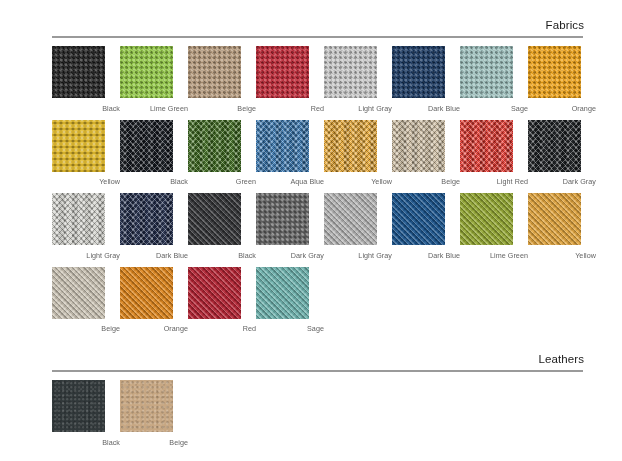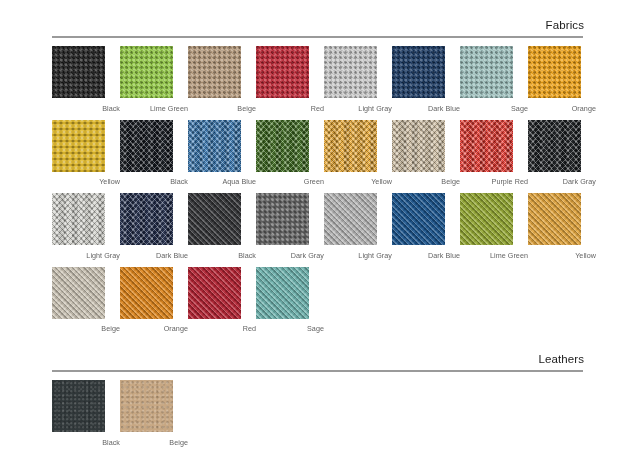--- a/index.html
+++ b/index.html
@@ -199,48 +199,48 @@
           </div>
           <div class="swatch-label">Yellow</div>
         </div>
         <div class="swatch-cell">
           <div class="swatch" style="background-color: rgb(21, 25, 31);">
             <div class="tex tex-herring"></div>
           </div>
           <div class="swatch-label">Black</div>
         </div>
         <div class="swatch-cell">
+          <div class="swatch" style="background-color: rgb(63, 107, 34);">
+            <div class="tex tex-herring"></div>
+          </div>
+          <div class="swatch-label">Green</div>
+        </div>
+        <div class="swatch-cell">
           <div class="swatch" style="background-color: rgb(58, 118, 173);">
             <div class="tex tex-herring"></div>
           </div>
           <div class="swatch-label">Aqua Blue</div>
         </div>
         <div class="swatch-cell">
-          <div class="swatch" style="background-color: rgb(63, 107, 34);">
-            <div class="tex tex-herring"></div>
-          </div>
-          <div class="swatch-label">Green</div>
-        </div>
-        <div class="swatch-cell">
           <div class="swatch" style="background-color: rgb(229, 168, 58);">
             <div class="tex tex-herring"></div>
           </div>
           <div class="swatch-label">Yellow</div>
         </div>
         <div class="swatch-cell">
           <div class="swatch" style="background-color: rgb(205, 189, 163);">
             <div class="tex tex-herring"></div>
           </div>
           <div class="swatch-label">Beige</div>
         </div>
         <div class="swatch-cell">
           <div class="swatch" style="background-color: rgb(224, 58, 50);">
             <div class="tex tex-herring"></div>
           </div>
-          <div class="swatch-label">Purple Red</div>
+          <div class="swatch-label">Light Red</div>
         </div>
         <div class="swatch-cell">
           <div class="swatch" style="background-color: rgb(29, 32, 35);">
             <div class="tex tex-herring"></div>
           </div>
           <div class="swatch-label">Dark Gray</div>
         </div>
         <div class="swatch-cell">
           <div class="swatch" style="background-color: rgb(210, 210, 205);">
             <div class="tex tex-herring"></div>

